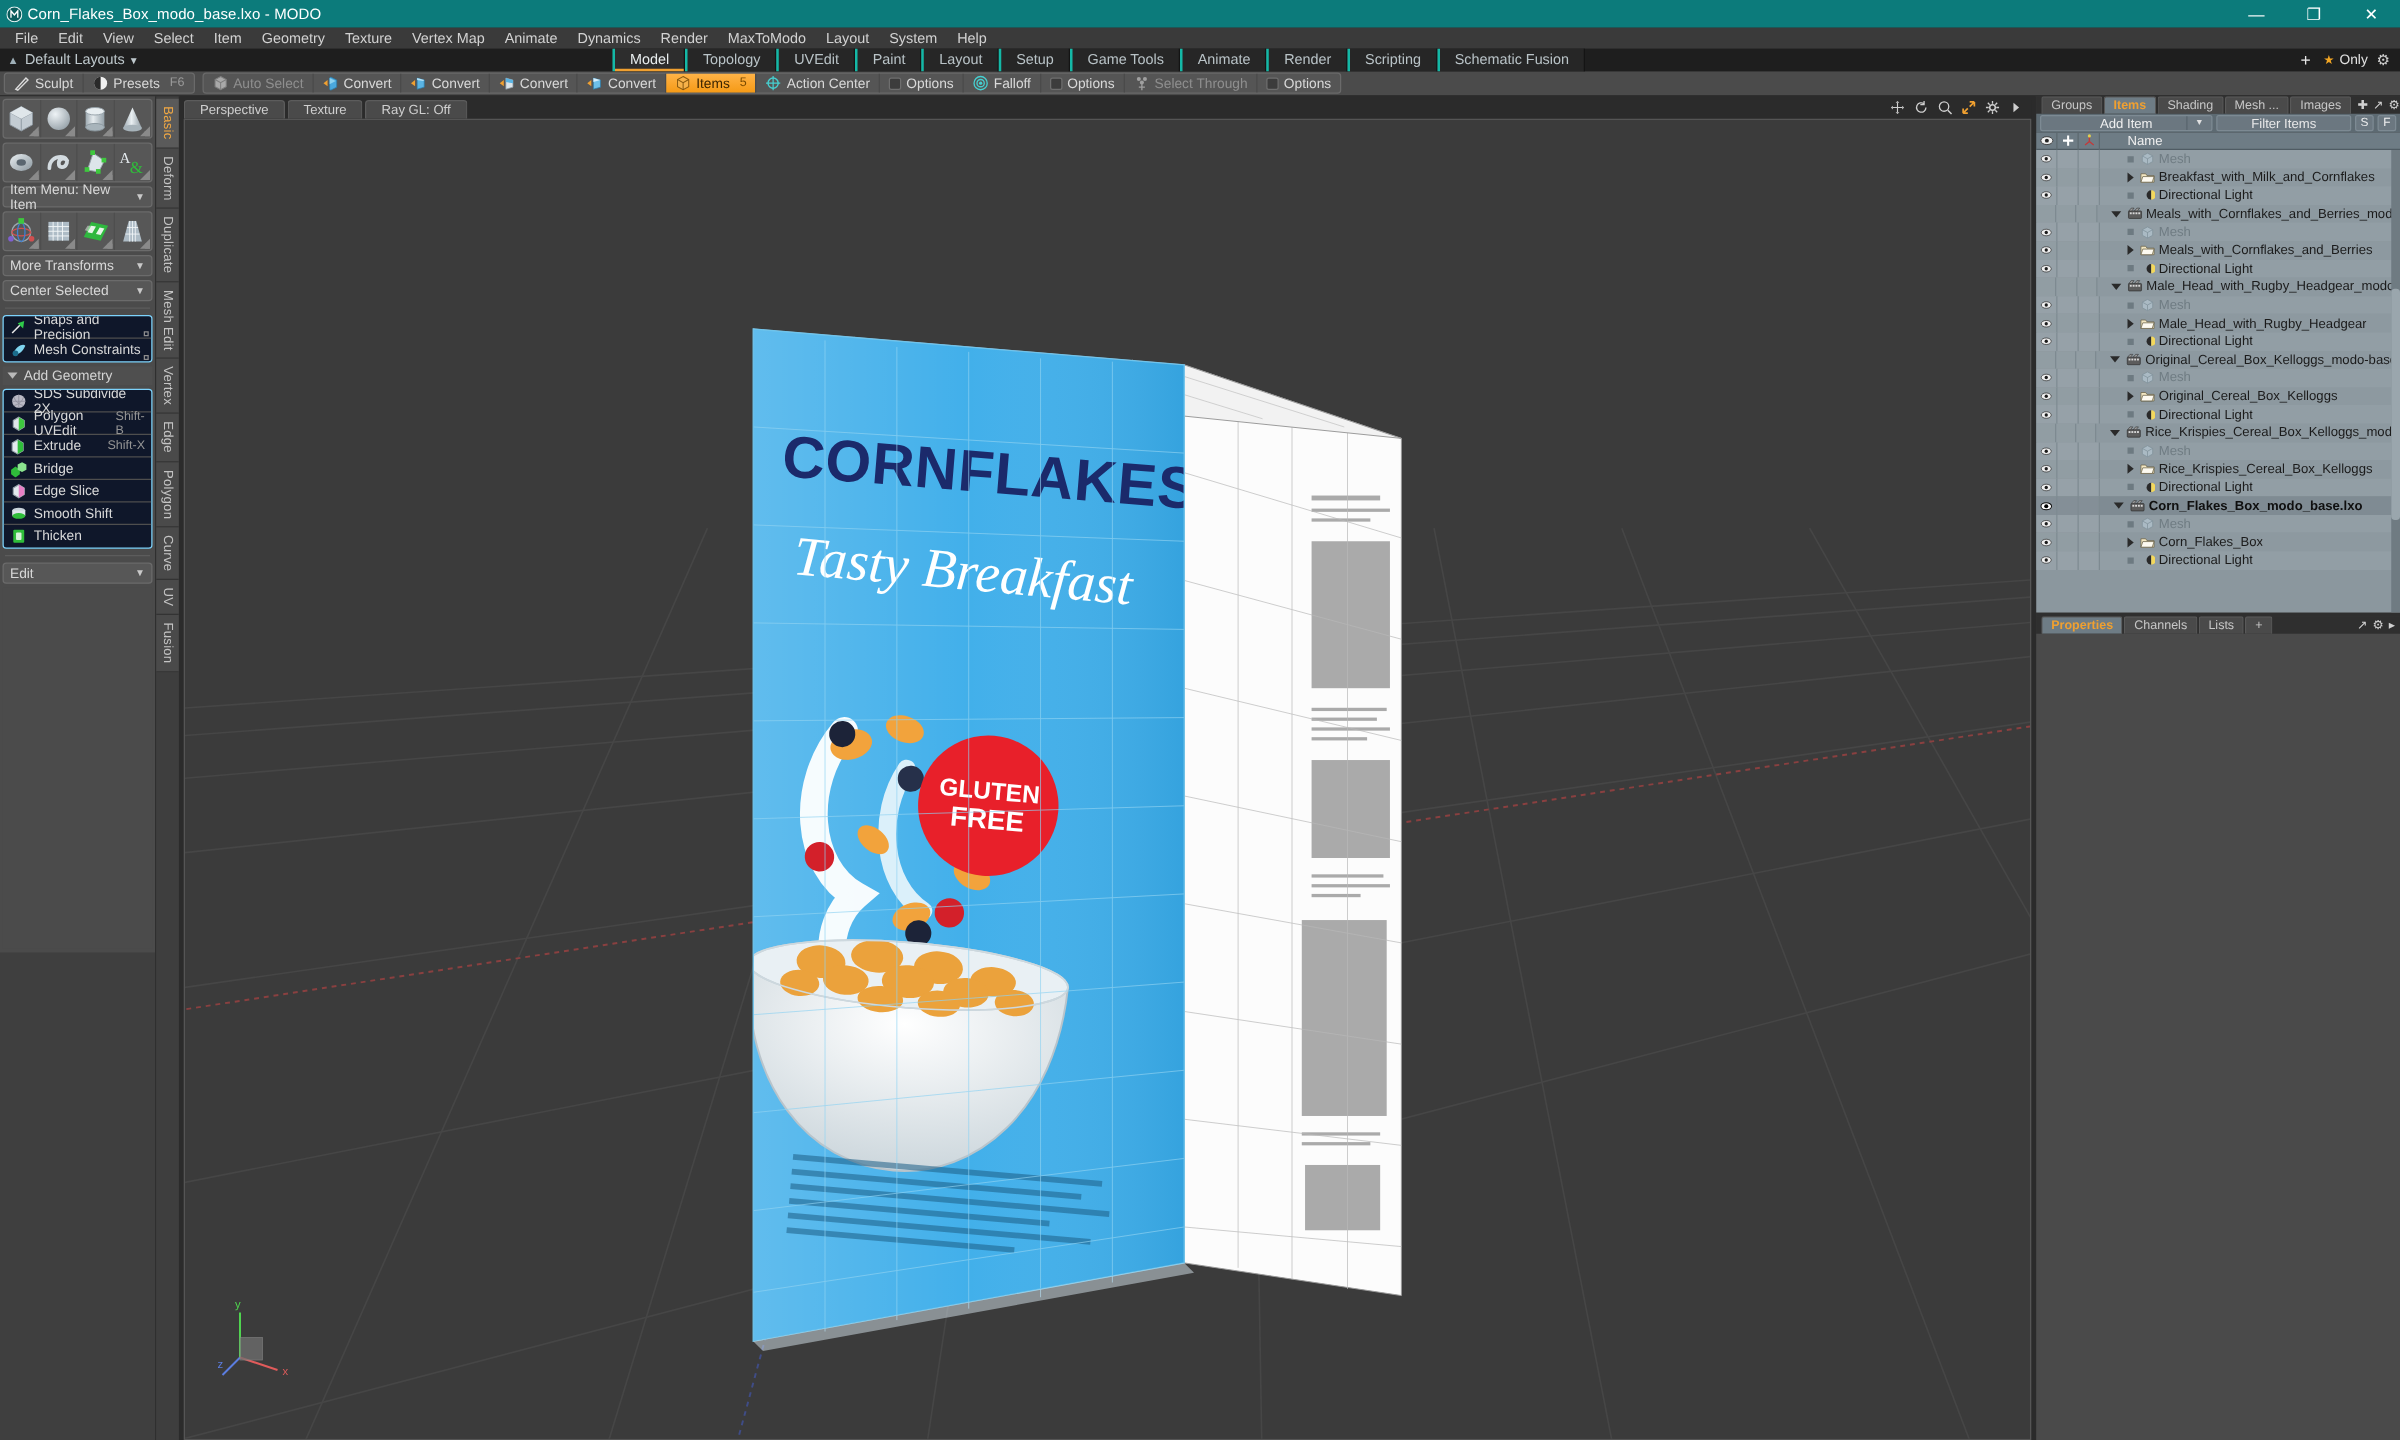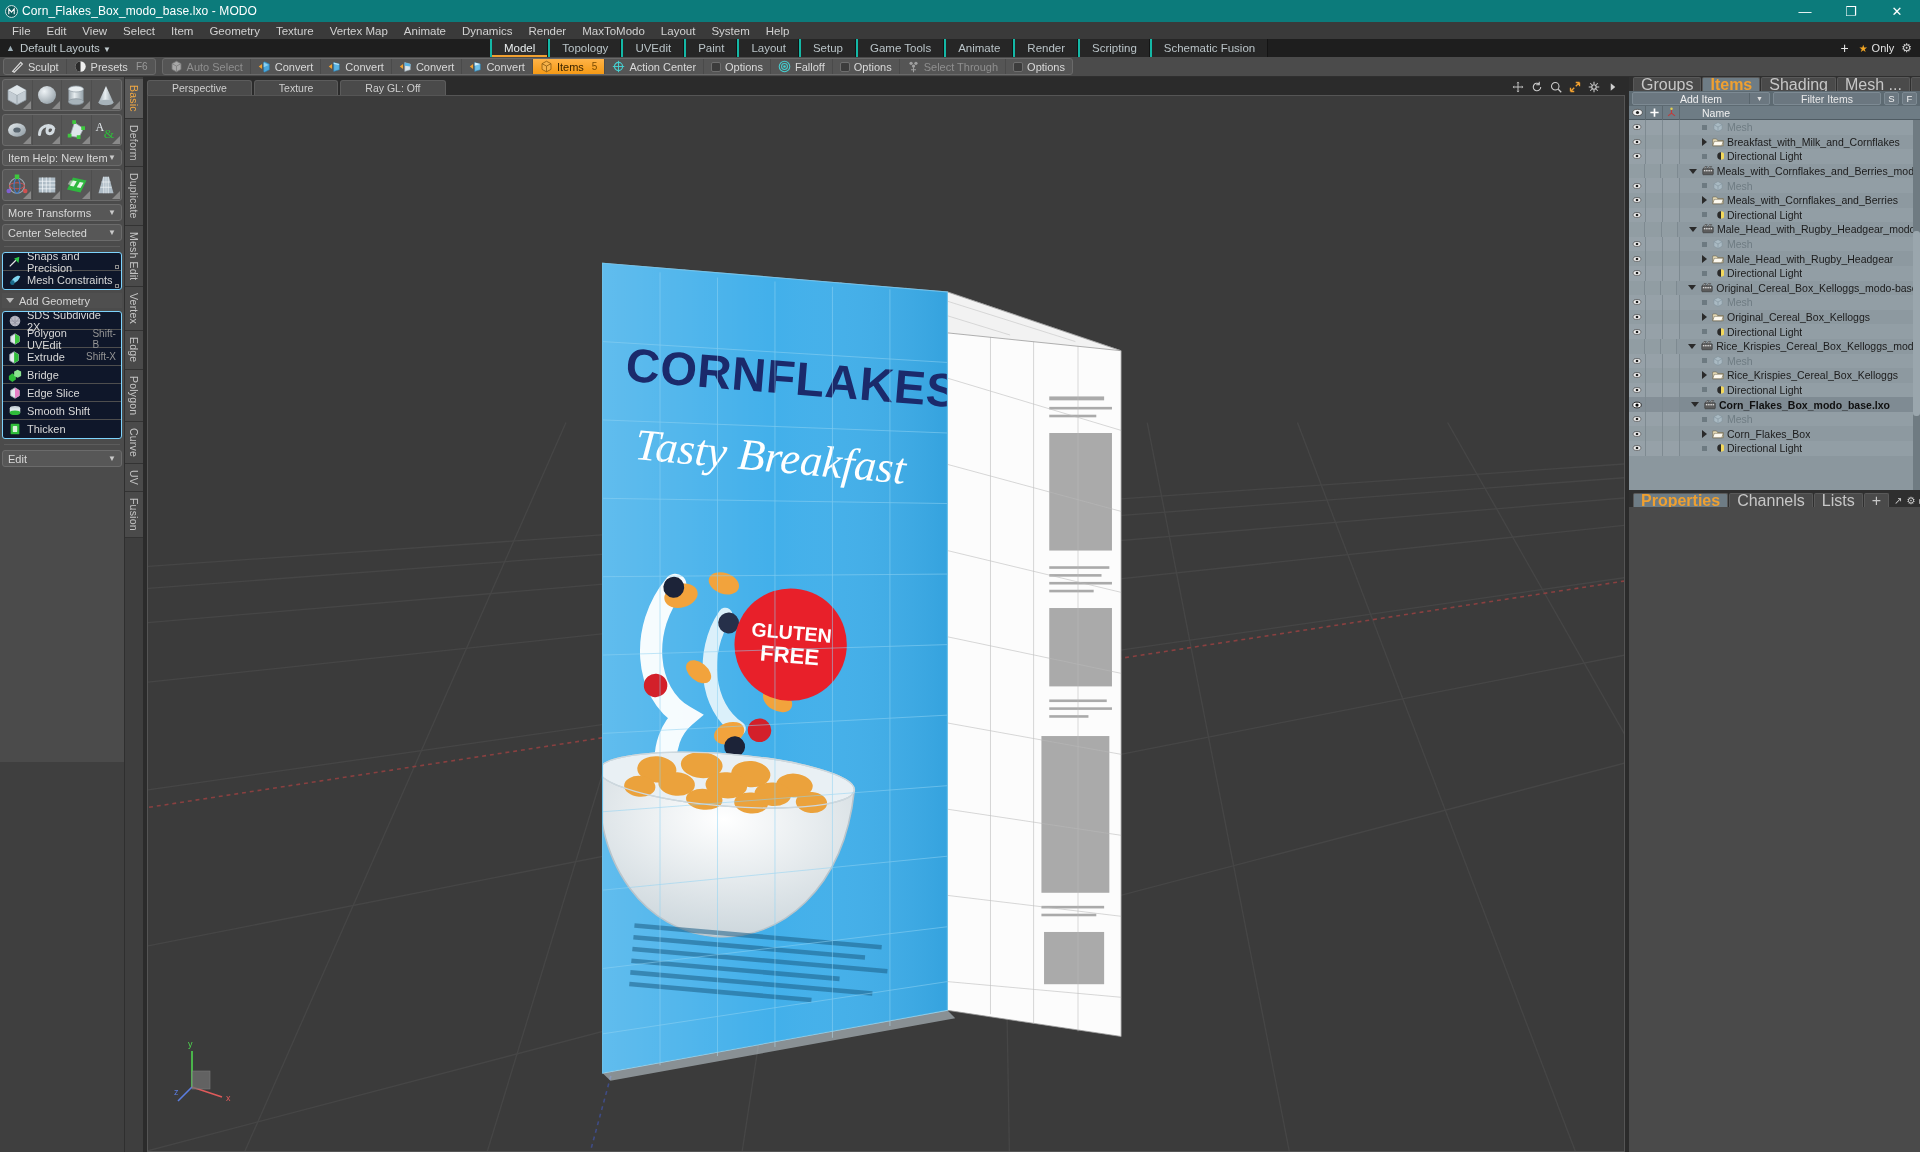--- a/index.html
+++ b/index.html
@@ -213,21 +213,21 @@
   .viewwrap {
     flex: 1; display: flex; flex-direction: column;
     background: #2b2b2b; padding: 3px 3px 0 3px;
   }
   .vp-tabs {
     height: 15px; display: flex; align-items: stretch;
     position: relative; background: #2b2b2b;
   }
   .vp-tab {
     font-size: 10.5px; color: #cfcfcf;
-    padding: 0 24px; display: flex; align-items: center;
+    padding: 0 12px; display: flex; align-items: center;
     background: #4a4a4a; border: 1px solid #5c5c5c;
     border-bottom: none; border-radius: 3px 3px 0 0;
     margin-right: 2px;
   }
   .vp-nav {
     margin-left: auto; display: flex; align-items: center;
     gap: 7px; padding-right: 6px;
   }
   .vp-nav svg { width: 12px; height: 12px; }
   .viewport {
@@ -247,21 +247,21 @@
   .rightpanel {
     width: 292px; background: #3a3a3a;
     display: flex; flex-direction: column;
     border-left: 1px solid #2b2b2b;
   }
   .rp-tabs {
     height: 14px; display: flex; align-items: stretch;
     background: #2f2f2f; padding-left: 4px;
   }
   .rp-tab {
-    font-size: 16px; color: #c7c7c7;
+    font-size: 10px; color: #c7c7c7;
     padding: 0 7px; display: flex; align-items: center;
     background: #4a4a4a; border: 1px solid #595959;
     border-bottom: none; border-radius: 2px 2px 0 0;
     margin-right: 1px; white-space: nowrap;
   }
   .rp-tab.active {
     background: #6e7c85; color: #f0a030; font-weight: bold;
   }
   .rp-tab-ic {
     margin-left: auto; display: flex; align-items: center;
@@ -658,21 +658,21 @@
         <div class="gcell">
           <span style="display: flex;">
             <svg viewBox="0 0 32 32">
               <text x="2" y="17" font-family="Liberation Serif, serif" font-size="16" fill="#e4eaee">A</text>
               <text x="13" y="27" font-family="Liberation Serif, serif" font-size="18" fill="#2fbd3a">&amp;</text>
             </svg>
           </span>
         </div>
       </div>
     <div class="dropdown">
-      <span>Item Help: New Item</span>
+      <span>Item Menu: New Item</span>
       <span class="caret">▼</span>
     </div>
     <div class="grid4" id="xform">
         <div class="gcell">
           <span style="display: flex;">
             <svg viewBox="0 0 32 32">
               <circle cx="16" cy="17" r="10" fill="none" stroke="#9aa6ae" stroke-width="1.6"></circle>
               <ellipse cx="16" cy="17" rx="10" ry="4" fill="none" stroke="#d05050" stroke-width="1.4"></ellipse>
               <ellipse cx="16" cy="17" rx="4" ry="10" fill="none" stroke="#3f7fd0" stroke-width="1.4"></ellipse>
               <rect x="13" y="2" width="6" height="6" fill="#3ec83e"></rect>

